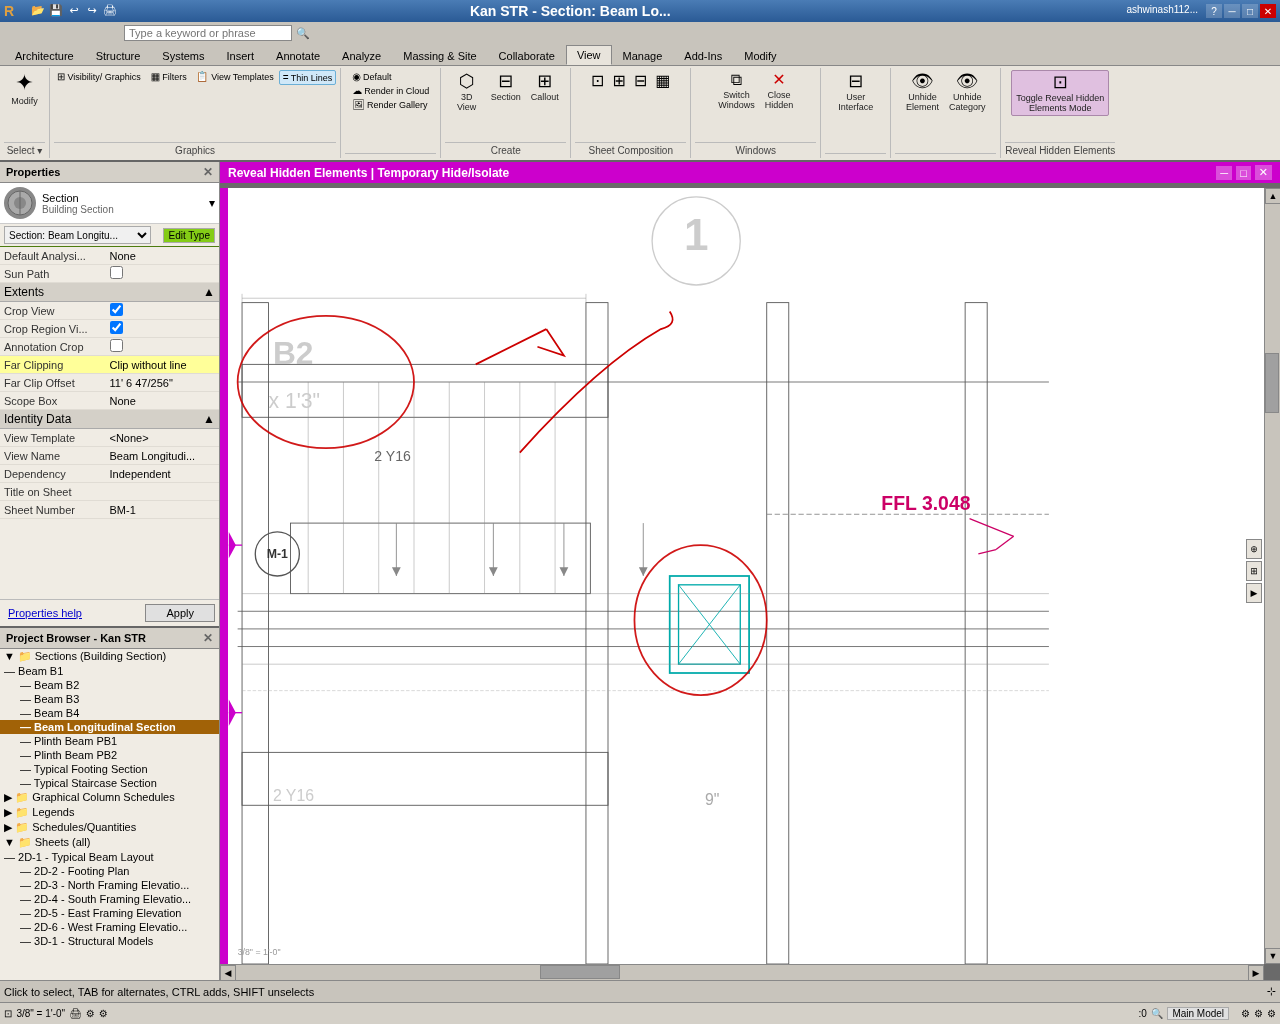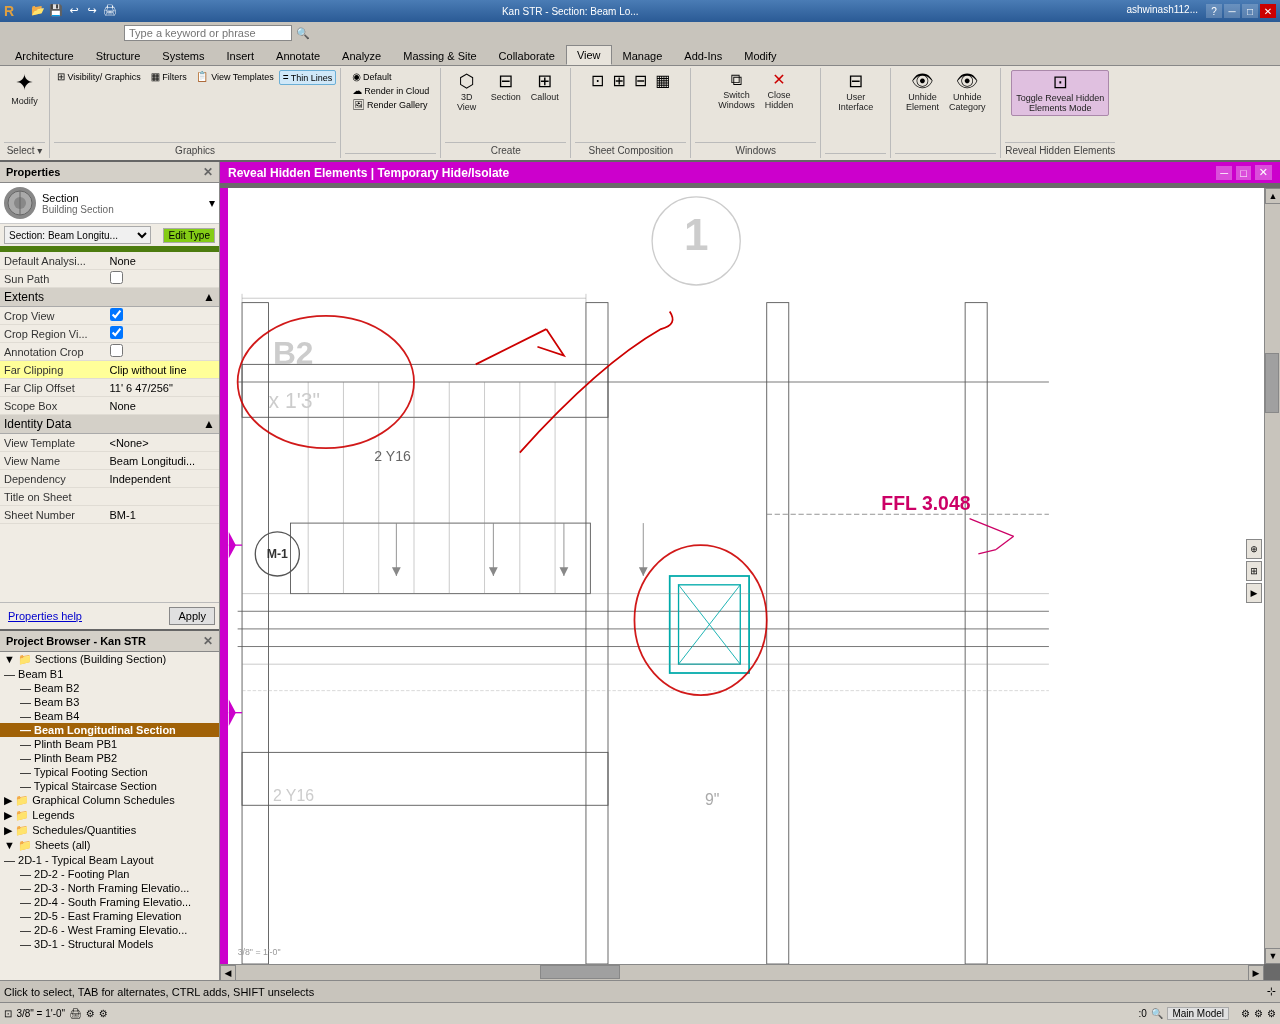--- a/index.html
+++ b/index.html
@@ -9,21 +9,21 @@
     #titlebar {
       height: 22px;
       background: linear-gradient(to bottom, #4a7cb5, #2a5a95);
       display: flex;
       align-items: center;
       justify-content: space-between;
       padding: 0 4px;
       color: white;
     }
     #titlebar .title-left { display: flex; align-items: center; gap: 4px; }
-    #titlebar .title-center { font-size: 10px; font-weight: normal; }
+    #titlebar .title-center { font-size: 14px; font-weight: bold; }
     #titlebar .title-right { display: flex; gap: 2px; }
     #titlebar .title-btn { width: 16px; height: 14px; display: flex; align-items: center; justify-content: center; font-size: 10px; cursor: pointer; background: rgba(255,255,255,0.2); border: none; color: white; }
     #titlebar .title-btn.close { background: #cc0000; }
 
     
     #searchbar {
       height: 22px;
       background: #c8c4bc;
       display: flex;
       align-items: center;
@@ -224,21 +224,21 @@
       align-items: center;
       justify-content: center;
     }
     .element-info { font-size: 11px; }
 
     .props-dropdown {
       display: flex;
       align-items: center;
       gap: 12px;
       padding: 2px 4px;
-      border-bottom: 6px solid #4d7c0f;
+      border-bottom: 1px solid #4d7c0f;
     }
     .props-dropdown select {
       font-size: 10px;
       flex: 1;
       height: 18px;
       background: #f0f0f0;
       border: 1px solid #aaa;
     }
     .edit-type-btn {
       font-size: 10px;
@@ -420,21 +420,21 @@
       gap: 4px;
     }
 
     
     .drawing-svg {
       position: absolute;
       top: 0; left: 0;
       width: 100%; height: 100%;
     }
     .apply-btn {
-      padding: 2px 8px;
+      padding: 2px 20px;
       font-size: 11px;
       cursor: pointer;
       background: #e0e0e0;
       border: 1px solid #888;
     }
     .help-link {
       font-size: 11px;
       color: #0000cc;
       cursor: pointer;
       text-decoration: underline;

